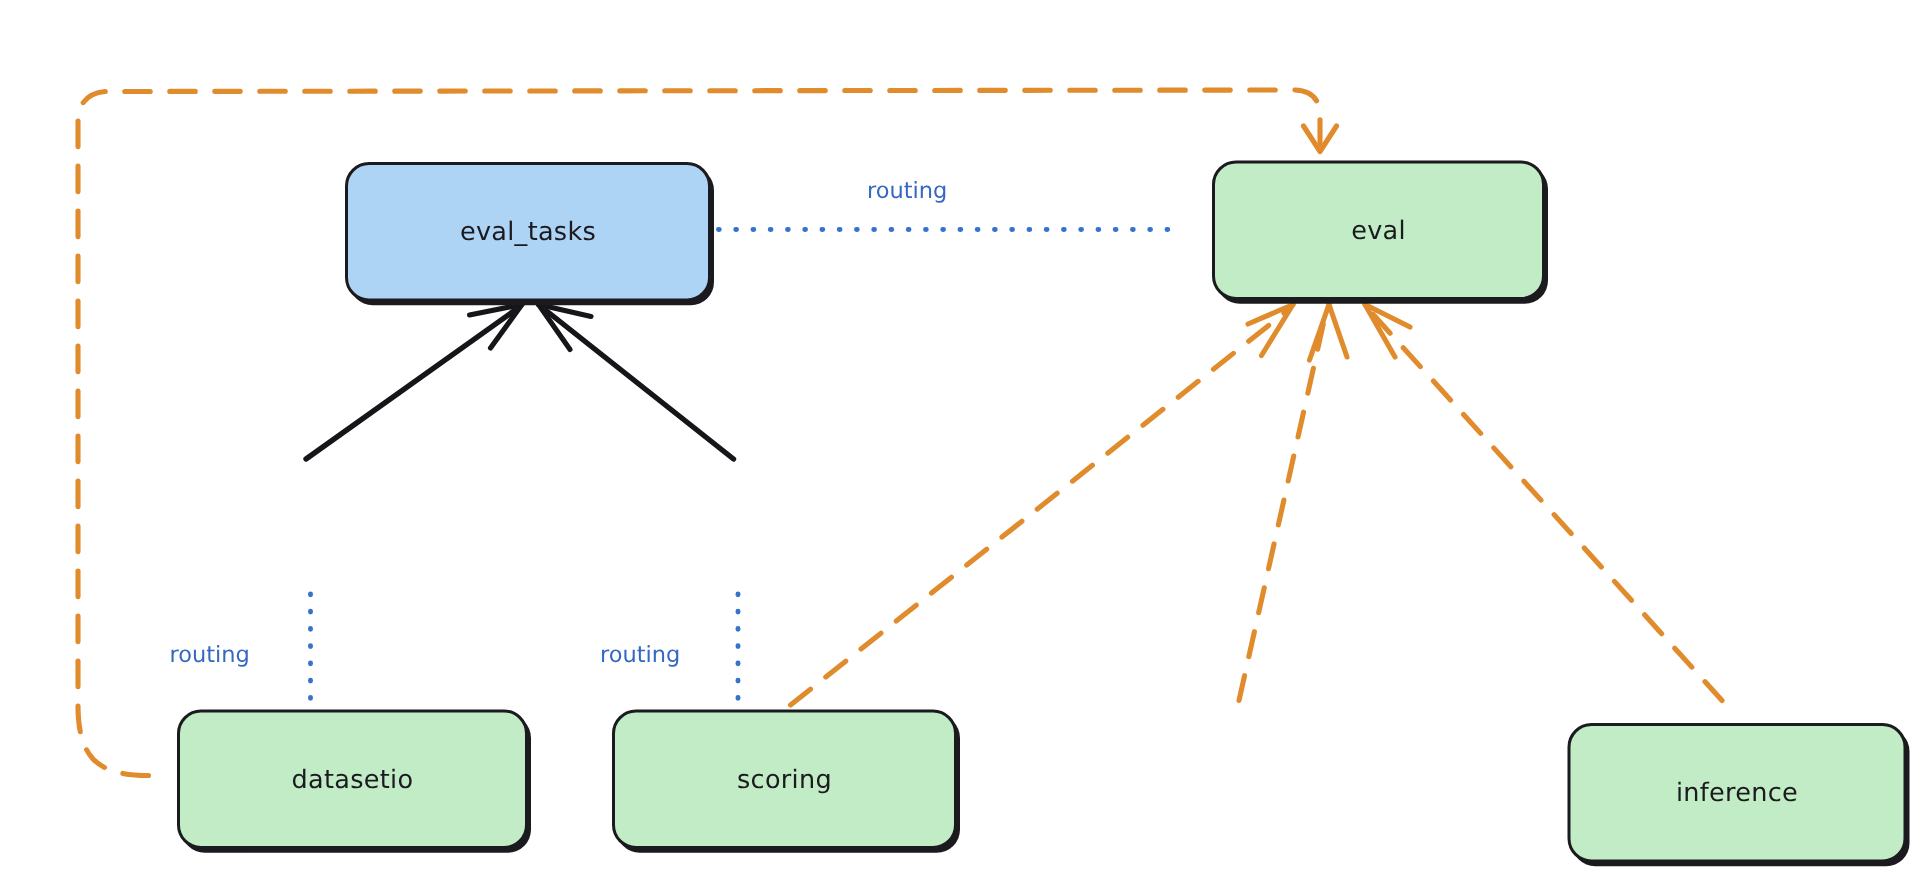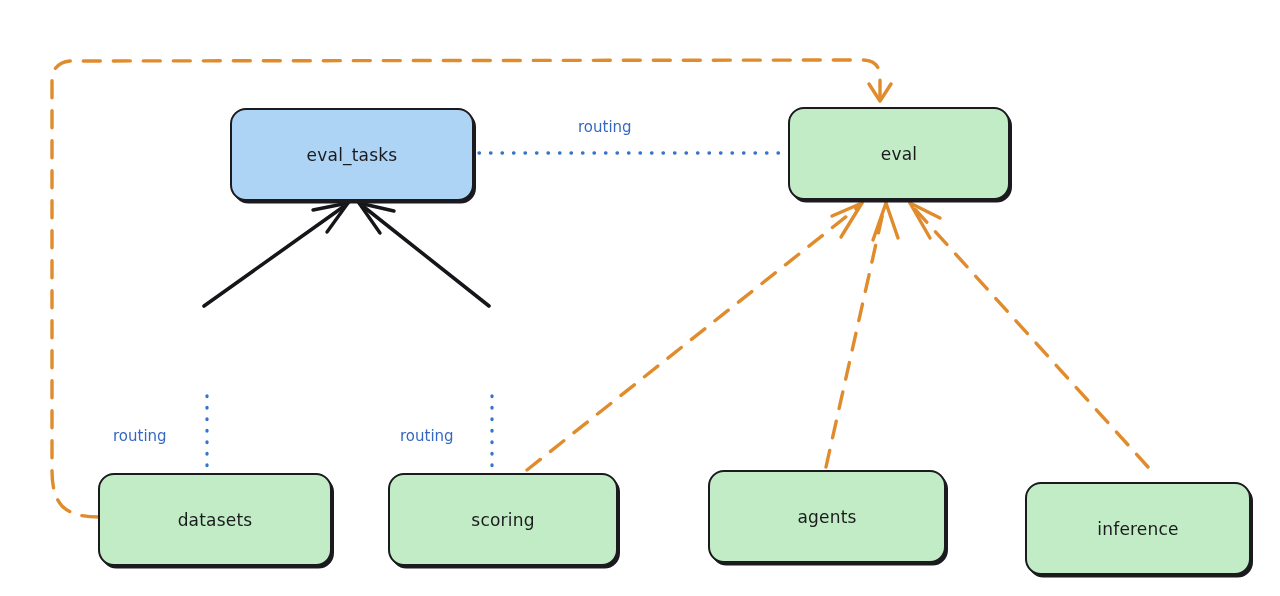--- a/index.html
+++ b/index.html
@@ -36,21 +36,21 @@
   }
   .node-label {
     font-family: "DejaVu Sans", sans-serif;
     font-size: 17px;
     color: #1b1b1f;
     letter-spacing: 0.2px;
     white-space: nowrap;
     font-weight: 400;
   }
   .node.blue  { background: #aed4f5; justify-content: center; }
-  .node.green { background: #c1ecc5; }
+  .node.green { background: #c1ecc5; margin-left: 20px; }
   .edge-label {
     position: absolute;
     font-family: "DejaVu Sans", sans-serif;
     font-size: 15px;
     color: #3568c0;
     white-space: nowrap;
     z-index: 4;
   }
 </style>
 </head>
@@ -114,30 +114,27 @@
     <span class="node-label">eval_tasks</span>
   </div>
 
   <div class="node green" id="node-eval" style="left: 788px; top: 107px; width: 222px; height: 93px; background: rgb(193, 236, 197);">
     <span class="node-label">eval</span>
   </div>
 
 
 
   <div class="node green" id="node-datasetio" style="left: 98px; top: 473px; width: 234px; height: 93px; background: rgb(193, 236, 197);">
-    <span class="node-label">datasets</span>
+    <span class="node-label">datasetio</span>
   </div>
 
   <div class="node green" id="node-scoring" style="left: 388px; top: 473px; width: 230px; height: 93px; background: rgb(193, 236, 197);">
     <span class="node-label">scoring</span>
   </div>
 
-  <div class="node green" id="node-agents" style="left: 708px; top: 470px; width: 238px; height: 93px; background: rgb(193, 236, 197);">
-    <span class="node-label">agents</span>
-  </div>
 
   <div class="node green" id="node-inference" style="left: 1025px; top: 482px; width: 226px; height: 93px; background: rgb(193, 236, 197);">
     <span class="node-label">inference</span>
   </div>
 
   <div class="edge-label" id="label-routing-eval" style="left: 578px; top: 118px; color: rgb(53, 104, 192);">routing</div>
 
   <div class="edge-label" id="label-routing-datasets" style="left: 113px; top: 427px; color: rgb(53, 104, 192);">routing</div>
 
   <div class="edge-label" id="label-routing-scoring" style="left: 400px; top: 427px; color: rgb(53, 104, 192);">routing</div>

